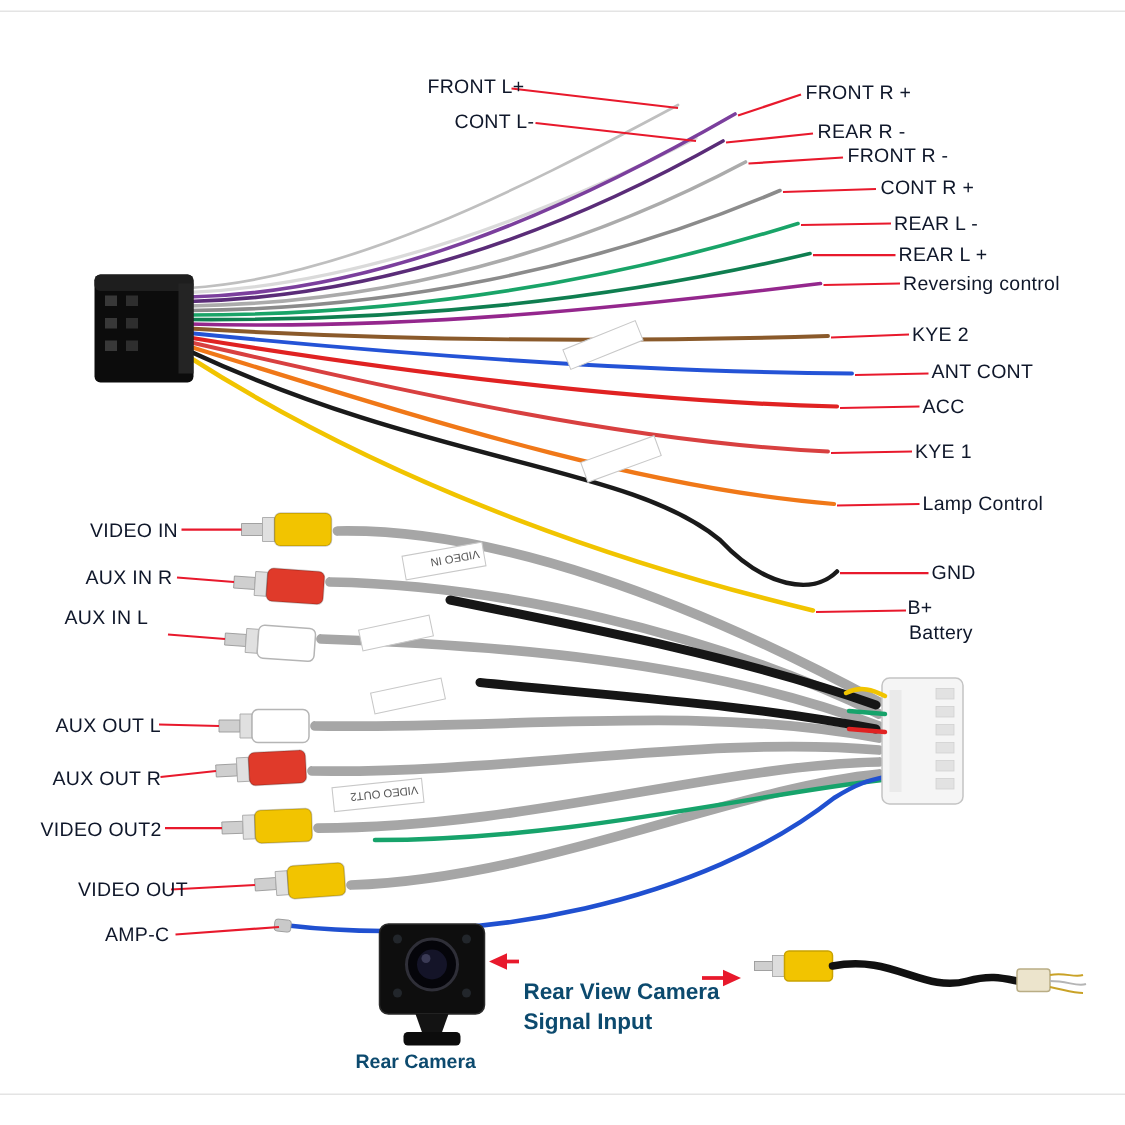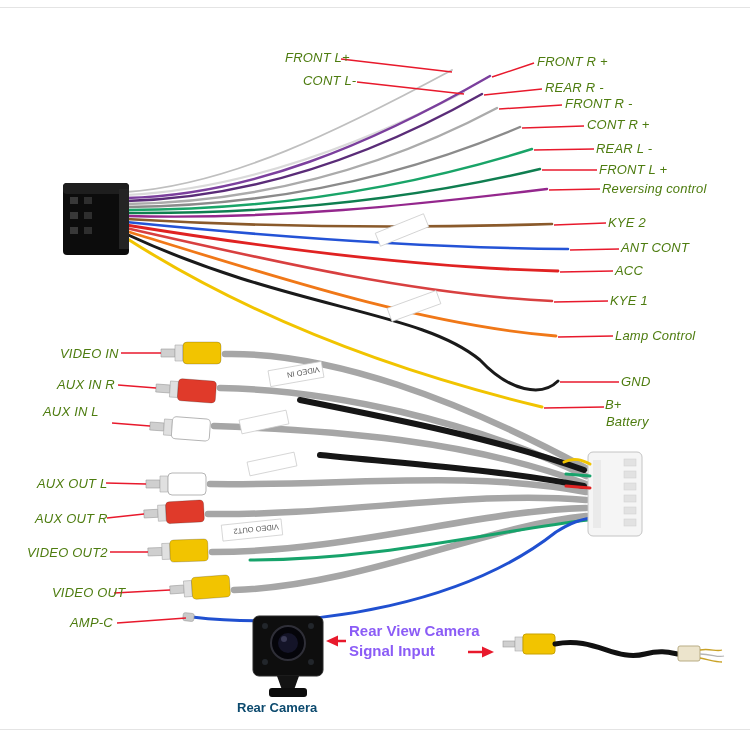--- a/index.html
+++ b/index.html
@@ -1,21 +1,21 @@
 <!DOCTYPE html>
 <html><head>
 <meta charset="utf-8">
 <style>
   html,body{margin:0;padding:0;background:#fff;}
   #stage{position:relative;width:750px;height:750px;background:#ffffff;overflow:hidden;
          font-family:"Liberation Sans",sans-serif;}
   .edge-line{position:absolute;left:0;width:750px;height:1px;background:#e4e4e4;}
   svg{position:absolute;left:0;top:0;}
-  .lbl{position:absolute;font-size:13px;color:#4d7c0f;white-space:nowrap;letter-spacing:.2px;font-style:italic;}
-  .lbl-red{position:absolute;font-size:15px;font-weight:bold;color:#8b5cf6;white-space:nowrap;}
+  .lbl{position:absolute;font-size:13px;color:#0f172a;white-space:nowrap;letter-spacing:.2px;}
+  .lbl-red{position:absolute;font-size:15px;font-weight:bold;color:#0c4a6e;white-space:nowrap;margin-top:31px;}
   .lbl-red-sm{position:absolute;font-size:13px;font-weight:bold;color:#0c4a6e;white-space:nowrap;}
 </style>
 </head>
 <body>
 
 <div id="stage">
 
   <div class="edge-line" style="top:7px"></div>
   <div class="edge-line" style="top:729px"></div>
 
@@ -214,21 +214,21 @@
   </svg>
 
   <div class="lbl" style="left:285px;top:50px">FRONT L+</div>
   <div class="lbl" style="left:303px;top:73px">CONT L-</div>
 
   <div class="lbl" style="left:537px;top:54px">FRONT R +</div>
   <div class="lbl" style="left:545px;top:80px">REAR R -</div>
   <div class="lbl" style="left:565px;top:96px">FRONT R -</div>
   <div class="lbl" style="left:587px;top:117px">CONT R +</div>
   <div class="lbl" style="left:596px;top:141px">REAR L -</div>
-  <div class="lbl" style="left:599px;top:162px">FRONT L +</div>
+  <div class="lbl" style="left:599px;top:162px">REAR L +</div>
   <div class="lbl" style="left:602px;top:181px">Reversing control</div>
   <div class="lbl" style="left:608px;top:215px">KYE 2</div>
   <div class="lbl" style="left:621px;top:240px">ANT CONT</div>
   <div class="lbl" style="left:615px;top:263px">ACC</div>
   <div class="lbl" style="left:610px;top:293px">KYE 1</div>
   <div class="lbl" style="left:615px;top:328px">Lamp Control</div>
   <div class="lbl" style="left:621px;top:374px">GND</div>
   <div class="lbl" style="left:605px;top:397px">B+</div>
   <div class="lbl" style="left:606px;top:414px">Battery</div>
 

